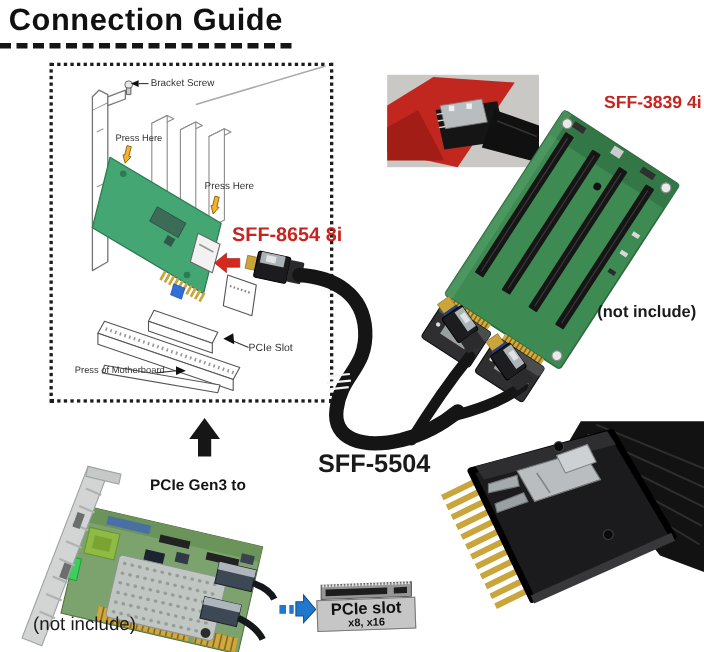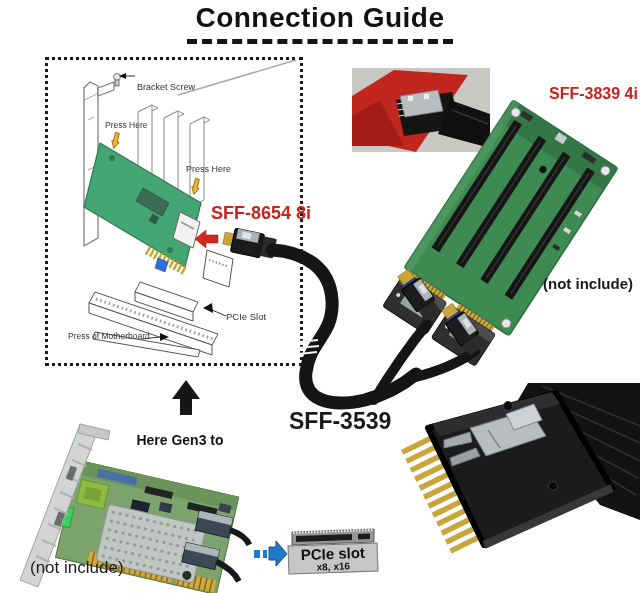--- a/index.html
+++ b/index.html
@@ -1,19 +1,19 @@
 <!DOCTYPE html>
 <html><head>
 <meta charset="utf-8">
 <style>
   html,body{margin:0;padding:0;background:#ffffff;}
   .canvas{position:relative;width:640px;height:593px;background:#ffffff;overflow:hidden;
           font-family:"Liberation Sans",sans-serif;color:#1a1a1a;}
   .lbl{position:absolute;white-space:nowrap;line-height:1.1;}
-  .title-wrap{position:absolute;top:2px;left:0;width:100%;text-align:center;}
+  .title-wrap{position:absolute;top:2px;left:0;width:100%;text-align:left;}
   .title{display:inline-block;font-size:28px;font-weight:bold;color:#111;
          border-bottom:5px dashed #151515;padding:0 8px 5px 8px;letter-spacing:0.5px;}
   .dashed-box{position:absolute;left:45px;top:57px;width:252px;height:303px;
               border:3px dotted #1c1c1c;background:transparent;}
   .art{position:absolute;left:0;top:0;}
   .red{color:#c8241f;font-weight:bold;}
   .tiny{font-size:9px;color:#333;}
   .caption{position:absolute;left:100px;top:433px;width:160px;text-align:center;
            font-size:14px;font-weight:bold;color:#141414;line-height:15px;}
   .slot-box{position:absolute;left:288px;top:544px;width:88px;height:27px;
@@ -313,34 +313,34 @@
         <polygon points="476,448 450,458 452,466 480,456" fill="#9ba0a2" stroke="#72777a"></polygon>
         <line x1="488" y1="430" x2="500" y2="448" stroke="#82878a" stroke-width="1.5"></line>
       </g>
     </g>
   </svg>
 
   <div class="title-wrap">
     <span class="title">Connection Guide</span>
   </div>
 
-  <div class="lbl tiny" style="left:137px;top:71px;margin-top:12px;">Bracket Screw</div>
+  <div class="lbl tiny" style="left:137px;top:71px;">Bracket Screw</div>
   <div class="lbl tiny" style="left:105px;top:121px;font-size:8.5px;">Press Here</div>
   <div class="lbl tiny" style="left:186px;top:165px;">Press Here</div>
   <div class="lbl red" style="left:211px;top:204px;font-size:18px;">SFF-8654 8i</div>
   <div class="lbl tiny" style="left:226px;top:312px;font-size:9.5px;">PCIe Slot</div>
   <div class="lbl tiny" style="left:68px;top:332px;font-size:8.5px;">Press of Motherboard</div>
 
   <div class="lbl red" style="left:549px;top:85px;font-size:16px;">SFF-3839 4i</div>
   <div class="lbl" style="left:543px;top:276px;font-size:15px;font-weight:600;">(not include)</div>
 
-  <div class="lbl" style="left:289px;top:409px;font-size:23px;font-weight:bold;">SFF-3539</div>
+  <div class="lbl" style="left:289px;top:409px;font-size:23px;font-weight:bold;">SFF-5504</div>
 
   <div class="caption">
-    <div>Here Gen3 to</div>
+    <div>PCIe Gen3 to</div>
   </div>
   <div class="lbl" style="left:30px;top:559px;font-size:17px;font-weight:500;">(not include)</div>
 
   <div class="slot-box">
     <div class="l1">PCIe slot</div>
     <div class="l2">x8, x16</div>
   </div>
 
 </div>
 

